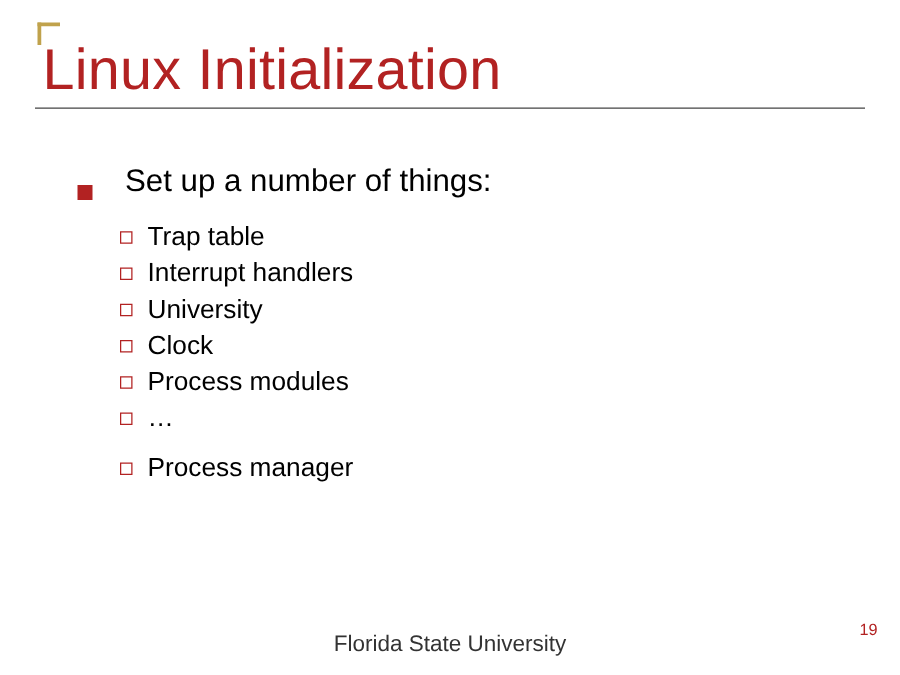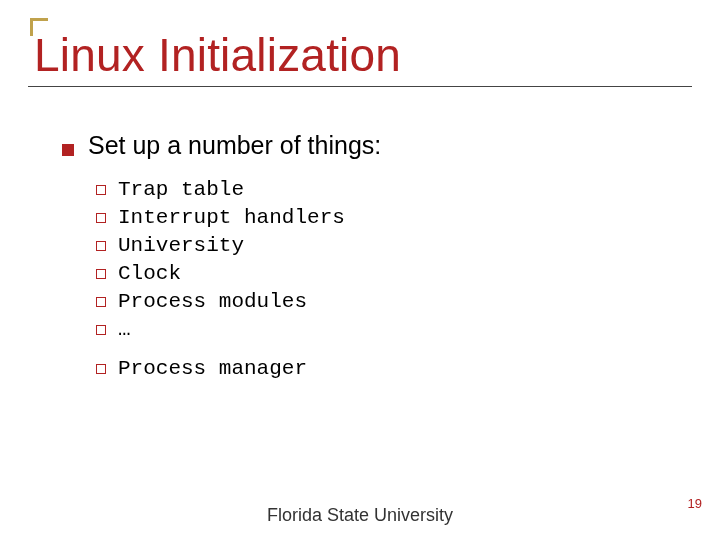--- a/index.html
+++ b/index.html
@@ -37,39 +37,38 @@
     padding-left: 6px;
     padding-bottom: 4px;
     border-bottom: 1px solid #444;
   }
   .content {
     margin-top: 44px;
     margin-left: 34px;
   }
   .level1 {
     display: flex;
-    align-items: center;
-    gap: 14px;
+    align-items: flex-end;
+    gap: 26px;
     margin-bottom: 18px;
   }
   .bullet-l1 {
     width: 12px;
     height: 12px;
     background: #b22222;
     margin-top: 9px;
     flex: 0 0 auto;
   }
   .level1-text {
     font-size: 25px;
     color: #000;
   }
   .sublist {
     margin-left: 34px;
     margin-top: 2px;
-    font-family: Liberation Mono, monospace;
   }
   .level2 {
     display: flex;
     align-items: flex-start;
     gap: 12px;
     margin-bottom: 5px;
   }
   .bullet-l2 {
     width: 10px;
     height: 10px;

